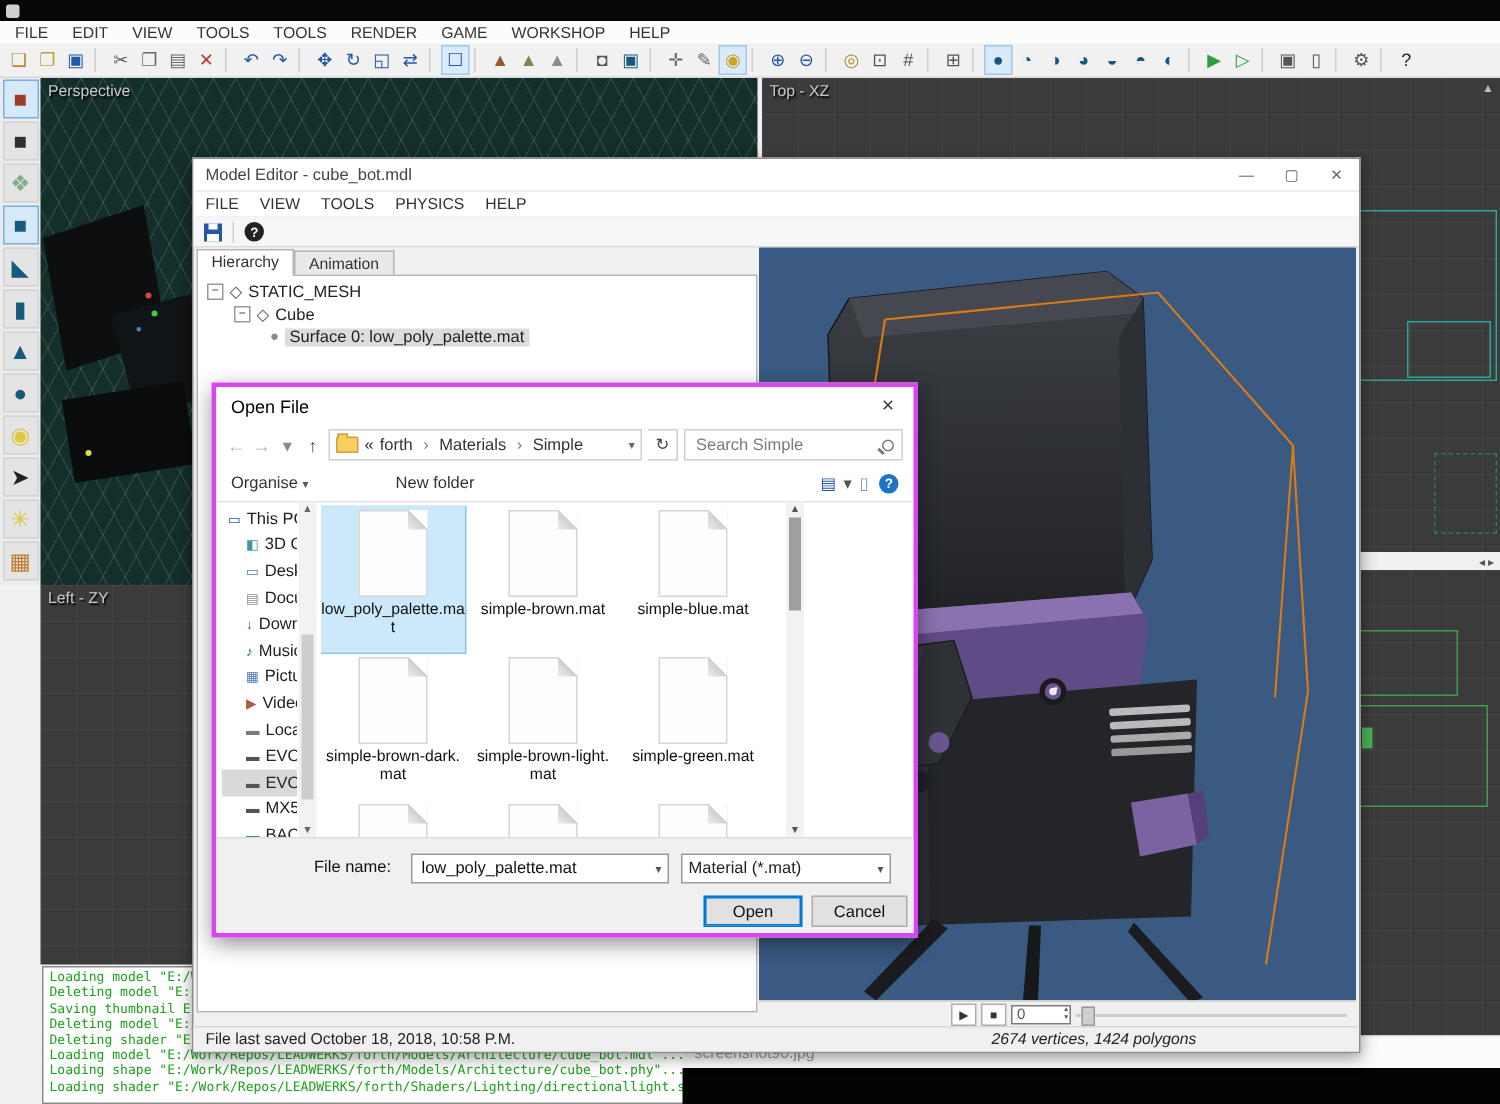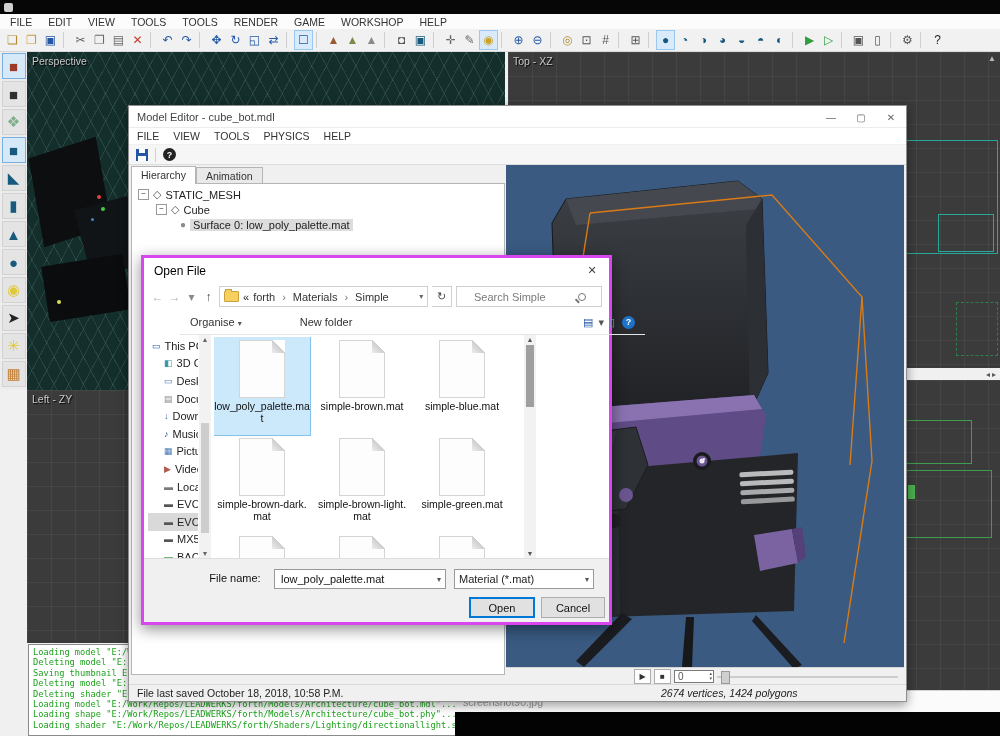--- a/index.html
+++ b/index.html
@@ -102,27 +102,27 @@
   .crumbbox{width:222px;height:21px;border:1px solid #d0d0d0;display:flex;align-items:center;gap:4px;
     padding:0 4px;box-sizing:border-box;font-size:11px;}
   .folder{width:13px;height:9px;background:#f7cf5e;border:1px solid #caa23c;border-radius:1px;position:relative;flex:none;}
   .folder::before{content:"";position:absolute;left:0;top:-3px;width:5px;height:2px;background:#f7cf5e;border:1px solid #caa23c;border-bottom:none;}
   .crumb{color:#333;}
   .crumb:not(:last-of-type)::after{content:"›";color:#777;margin-left:7px;}
   .crumb-arrow{margin-left:auto;color:#666;font-size:8px;}
   .refbox{width:21px;height:21px;border:1px solid #d0d0d0;border-left:none;display:flex;align-items:center;
     justify-content:center;color:#444;font-size:11px;box-sizing:border-box;}
   .searchbox{width:146px;height:21px;border:1px solid #d0d0d0;display:flex;align-items:center;
-    padding:0 15px;box-sizing:border-box;}
+    padding:0 5px;box-sizing:border-box;}
   .searchbox input{border:none;outline:none;flex:1;font-family:"Liberation Sans",sans-serif;font-size:11px;color:#444;min-width:0;background:transparent;}
   .searchbox input::placeholder{color:#7a7a7a;opacity:1;}
   .mag{width:6px;height:6px;border:1.5px solid #777;border-radius:50%;position:relative;flex:none;}
   .mag::after{content:"";position:absolute;left:-4px;top:6px;width:5px;height:1.5px;background:#777;transform:rotate(45deg);}
   .dlg-toolbar{position:absolute;left:0;top:52px;width:465px;height:25px;display:flex;align-items:center;
-    padding:0 10px;box-sizing:border-box;border-bottom:1px solid #e5e5e5;font-size:11px;color:#333;margin-left:36px;}
+    padding:0 10px;box-sizing:border-box;border-bottom:1px solid #e5e5e5;font-size:11px;color:#333;}
   .dlg-toolbar .gap{width:58px;}
   .dlg-toolbar .right{margin-left:auto;display:flex;align-items:center;gap:7px;}
   .hcircle{width:13px;height:13px;border-radius:50%;background:#1e72c8;color:#fff;font-size:9px;font-weight:bold;
     display:flex;align-items:center;justify-content:center;}
   .dlg-body{position:absolute;left:0;top:77px;width:465px;height:223px;overflow:hidden;}
   .dlg-side{position:absolute;left:4px;top:2px;width:50px;}
   .srow{display:flex;align-items:center;height:17.6px;white-space:nowrap;overflow:hidden;font-size:11px;color:#222;}
   .srow.sel{background:#d9d9d9;}
   .sicon{font-size:9px;margin-right:4px;flex:none;color:inherit;}
   .slabel{color:#222;}

